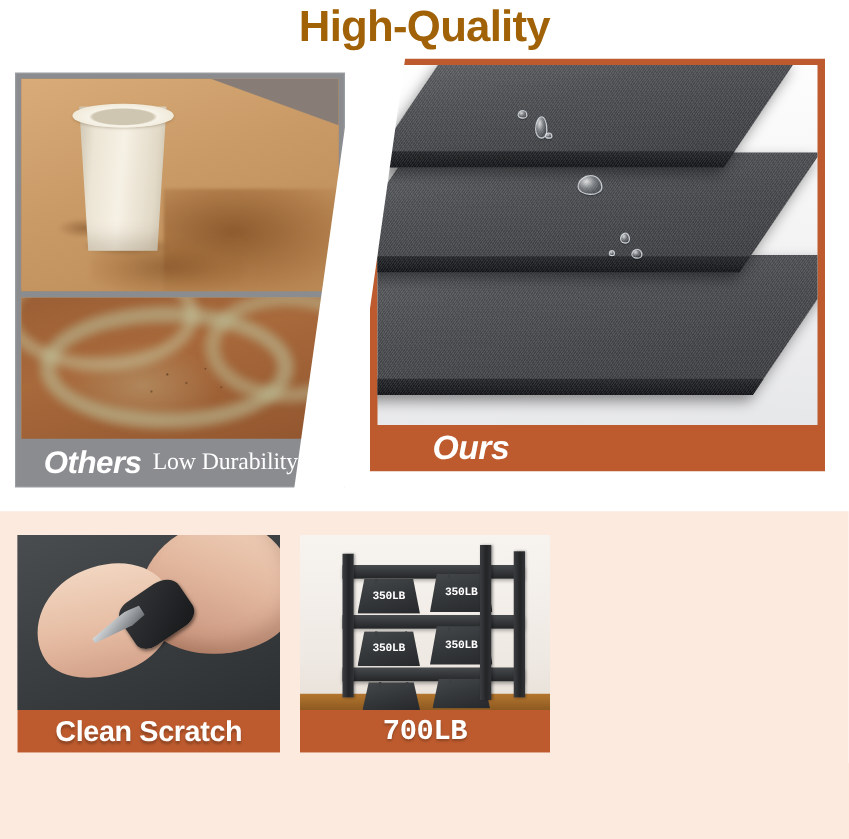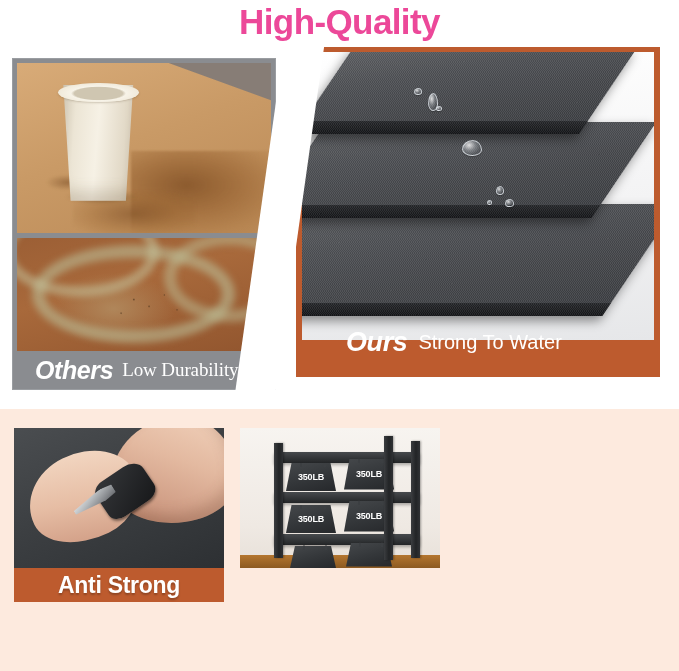--- a/index.html
+++ b/index.html
@@ -20,21 +20,21 @@
     white-space:nowrap;
     background:#ffffff;
     z-index:40;
   }
   .headline span {
     font-size:35px;
     font-weight:bold;
     letter-spacing:-0.6px;
     line-height:44px;
   }
-  .hl-dark { color:#ec4899; }
+  .hl-dark { color:#a16207; }
   .hl-accent { color:#c2602f; margin-left:11px; }
 
   
   .compare {
     position:absolute;
     top:44px; left:0; width:679px; height:348px;
     background:#ffffff;
     overflow:hidden;
   }
 
@@ -226,21 +226,21 @@
   .d1 { top:36px;  left:112px; width:8px;  height:7px;  }
   .d2 { top:41px;  left:126px; width:10px; height:18px; }
   .d3 { top:54px;  left:134px; width:6px;  height:5px;  }
   .d4 { top:88px;  left:160px; width:20px; height:16px; }
   .d5 { top:134px; left:194px; width:8px;  height:9px;  }
   .d6 { top:148px; left:185px; width:5px;  height:5px;  }
   .d7 { top:147px; left:203px; width:9px;  height:8px;  }
 
   .right-caption {
     position:absolute;
-    left:0; bottom:16px;
+    left:0; bottom:0;
     width:100%; height:37px;
     display:flex; align-items:center;
     padding-left:50px;
     color:#ffffff;
   }
   .cap-strong-ours {
     font-size:27px; font-weight:bold; font-style:italic;
     letter-spacing:-0.4px;
   }
   .cap-sub-ours { font-size:20px; margin-left:11px; }
@@ -285,21 +285,21 @@
     background:#bd5b2e;
     color:#ffffff;
     display:flex; align-items:center; justify-content:center;
     font-size:23px;
     font-weight:bold;
     letter-spacing:-0.3px;
     text-shadow:0 2px 2px rgba(0,0,0,.25);
   }
 
   .card-a { left:14px;  width:210px; }
-  .card-b { left:240px; width:200px; }
+  .card-b { left:240px; width:200px;font-family:Liberation Mono, monospace; }
   .card-c { left:456px; width:210px; }
   .card-a .card-img, .card-c .card-img { height:140px; }
   .card-b .card-img { height:140px; background:#f7f3ef; }
 
   
   .scratch-surface {
     position:absolute; inset:0;
     background:linear-gradient(155deg, #4a4d50 0%, #3c3f42 46%, #2d3033 100%);
   }
   .scratch-mark {
@@ -510,52 +510,52 @@
       <div class="drop d2"></div>
       <div class="drop d3"></div>
       <div class="drop d4"></div>
       <div class="drop d5"></div>
       <div class="drop d6"></div>
       <div class="drop d7"></div>
     </div>
 
     <div class="right-caption">
       <span class="cap-strong-ours">Ours</span>
-      <span class="cap-sub-ours">Strong To Water</span>
     </div>
   </div>
 
 </div>
 
 <div class="features">
 
   <div class="card card-a">
     <div class="card-img">
       <div class="scratch-surface"></div>
       <div class="scratch-mark"></div>
       <div class="hand"></div>
       <div class="finger"></div>
       <div class="key-grip"></div>
       <div class="key-blade"></div>
     </div>
-    <div class="card-label">Anti Strong</div>
+    <div class="card-label">Clean Scratch</div>
   </div>
 
   <div class="card card-b">
     <div class="card-img">
       <div class="shelf-bg"></div>
       <div class="shelf-floor"></div>
       <div class="beam beam1"></div>
       <div class="beam beam2"></div>
       <div class="beam beam3"></div>
       <div class="weight w1">350LB</div>
       <div class="weight w2">350LB</div>
       <div class="weight w3">350LB</div>
       <div class="weight w4">350LB</div>
       <div class="weight w5"></div>
       <div class="weight w6"></div>
       <div class="post post-l"></div>
       <div class="post post-m"></div>
       <div class="post post-r"></div>
     </div>
+    <div class="card-label">700LB</div>
   </div>
 
 </div>
 
 </body></html>

